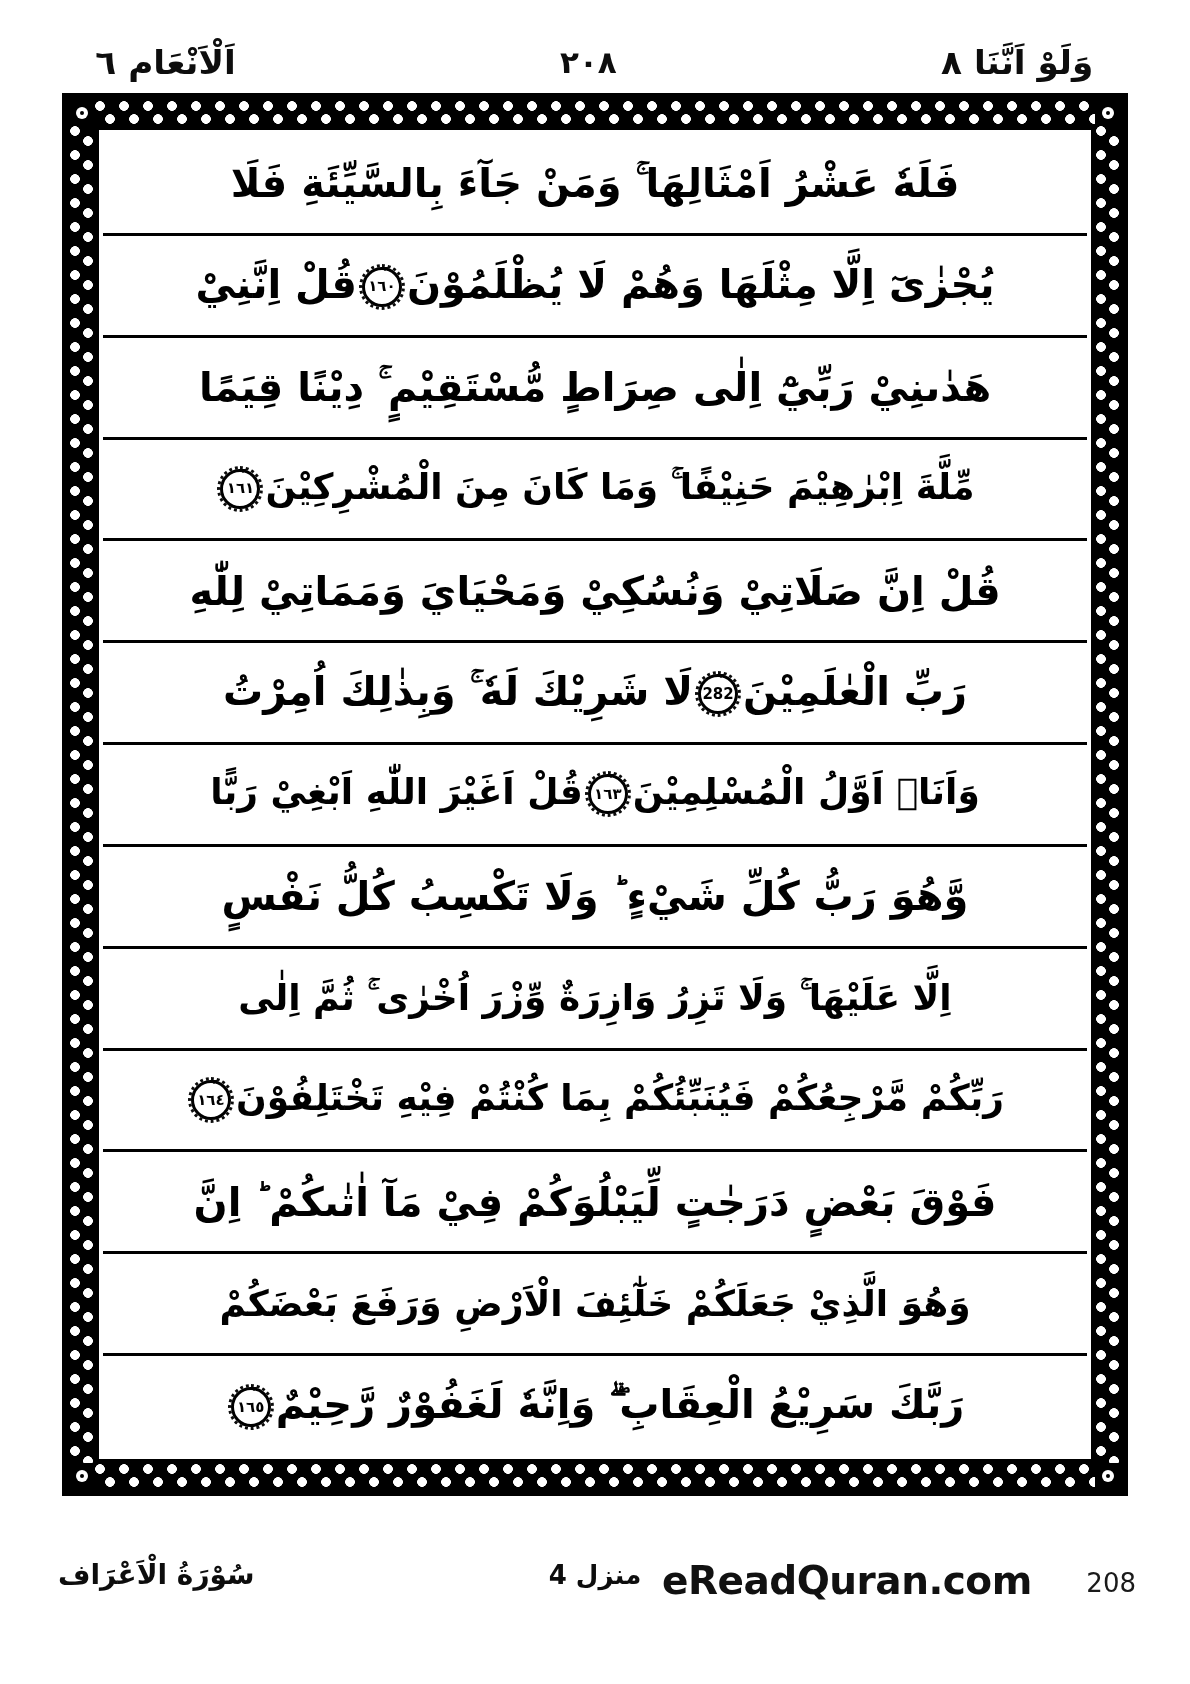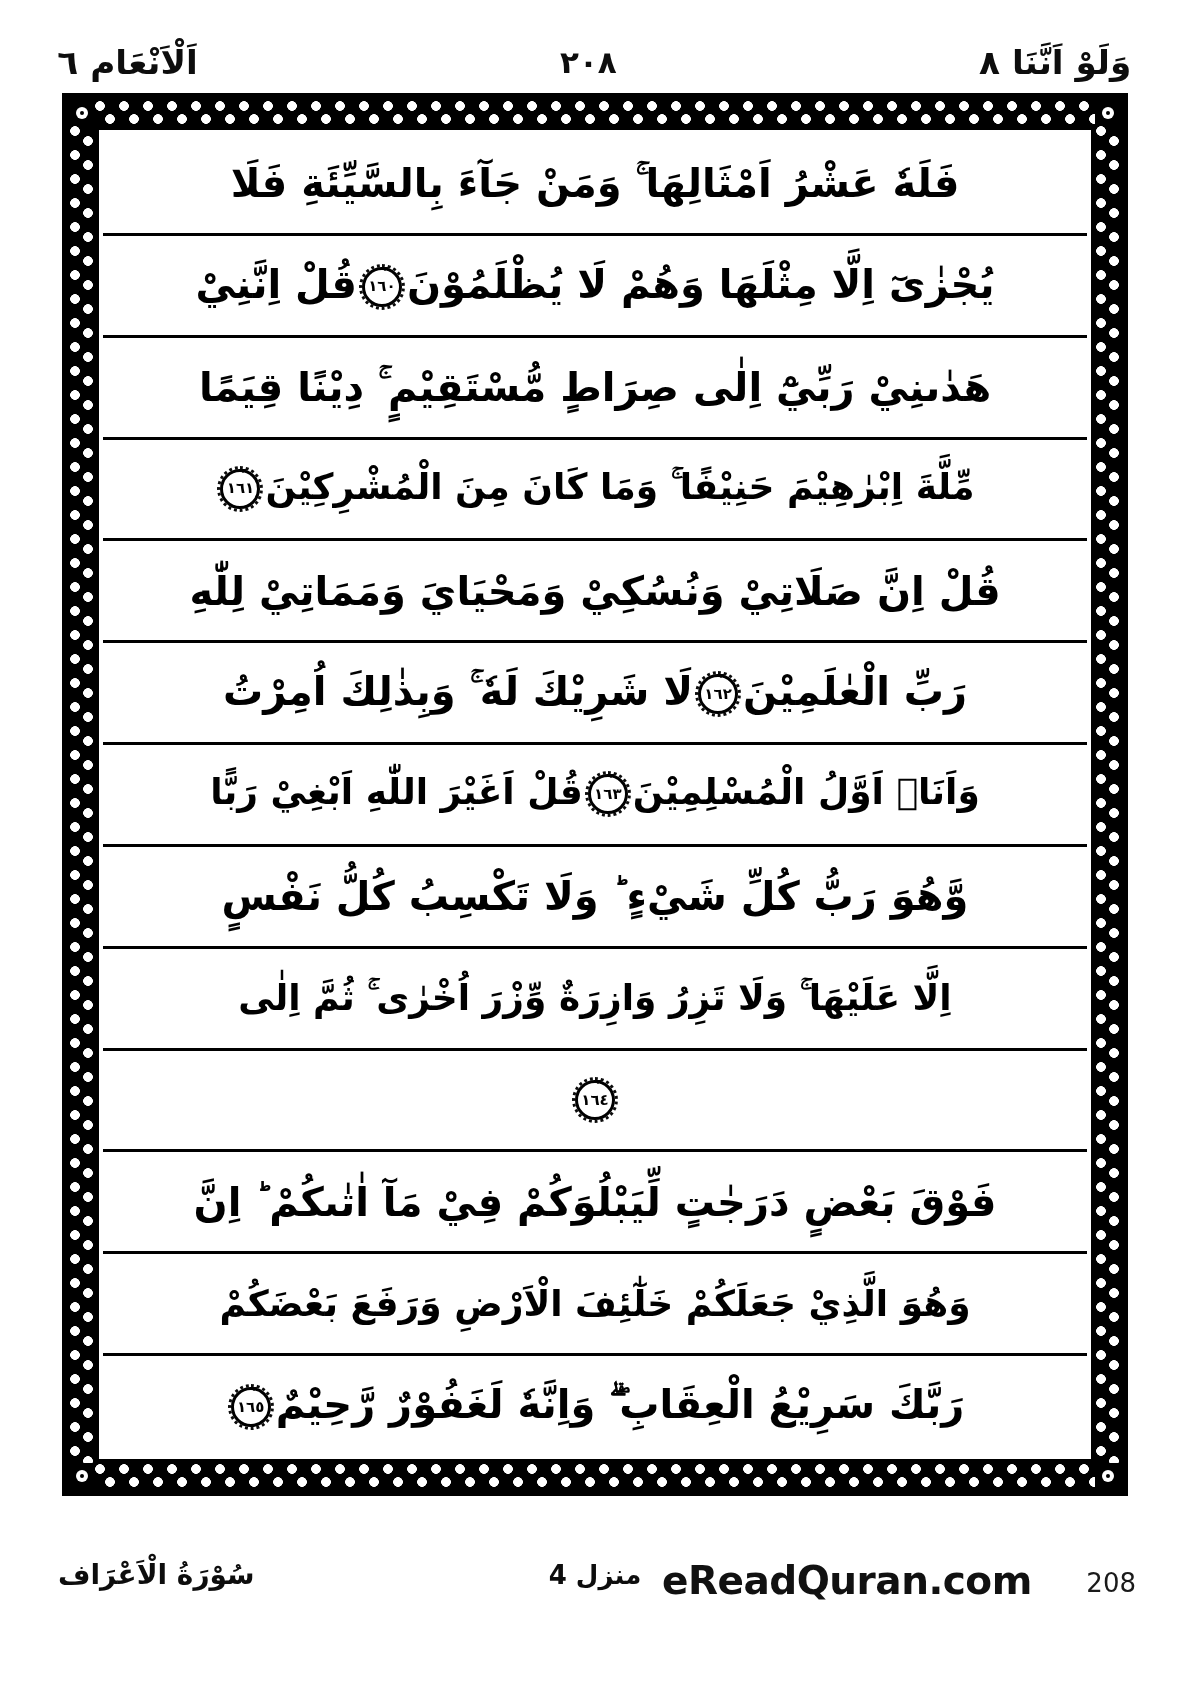--- a/index.html
+++ b/index.html
@@ -7,21 +7,21 @@
     width:1190px;height:1684px;
     background:#ffffff;
     font-family:"DejaVu Sans","Liberation Sans",sans-serif;
     position:relative;overflow:hidden;
   }
 
   
   .page-header{
     position:absolute;left:0;top:34px;width:1190px;height:56px;
     display:flex;align-items:center;justify-content:space-between;
-    padding:0 54px;box-sizing:border-box;
+    padding:0 92px;box-sizing:border-box;
   }
   .hdr-side{
     font-size:33px;font-weight:700;color:#0d0d0d;
     direction:rtl;white-space:nowrap;line-height:1;
     font-family:"DejaVu Sans","Liberation Sans",sans-serif;
     transform:scaleX(1.04);
   }
   .hdr-left{margin-left:6px;}
   .hdr-right{margin-right:8px;}
   .hdr-center{
@@ -221,41 +221,41 @@
           <span>مِّلَّةَ اِبْرٰهِيْمَ حَنِيْفًا ۚ وَمَا كَانَ مِنَ الْمُشْرِكِيْنَ</span><span class="ayah-mark"><span>١٦١</span></span>
         </div>
       </div>
 
       <div class="ayah-line">
         <div class="ayah-text">قُلْ اِنَّ صَلَاتِيْ وَنُسُكِيْ وَمَحْيَايَ وَمَمَاتِيْ لِلّٰهِ</div>
       </div>
 
       <div class="ayah-line">
         <div class="ayah-text">
-          <span>رَبِّ الْعٰلَمِيْنَ</span><span class="ayah-mark"><span>١٦٢</span></span><span>لَا شَرِيْكَ لَهٗ ۚ وَبِذٰلِكَ اُمِرْتُ</span>
+          <span>رَبِّ الْعٰلَمِيْنَ</span><span class="ayah-mark"><span>282</span></span><span>لَا شَرِيْكَ لَهٗ ۚ وَبِذٰلِكَ اُمِرْتُ</span>
         </div>
       </div>
 
       <div class="ayah-line">
         <div class="ayah-text tight">
           <span>وَاَنَا۠ اَوَّلُ الْمُسْلِمِيْنَ</span><span class="ayah-mark"><span>١٦٣</span></span><span>قُلْ اَغَيْرَ اللّٰهِ اَبْغِيْ رَبًّا</span>
         </div>
       </div>
 
       <div class="ayah-line">
         <div class="ayah-text">وَّهُوَ رَبُّ كُلِّ شَيْءٍ ؕ وَلَا تَكْسِبُ كُلُّ نَفْسٍ</div>
       </div>
 
       <div class="ayah-line">
         <div class="ayah-text tight">اِلَّا عَلَيْهَا ۚ وَلَا تَزِرُ وَازِرَةٌ وِّزْرَ اُخْرٰى ۚ ثُمَّ اِلٰى</div>
       </div>
 
       <div class="ayah-line">
         <div class="ayah-text tight">
-          <span class="ayah-mark"><span>١٦٤</span></span>
+          <span>رَبِّكُمْ مَّرْجِعُكُمْ فَيُنَبِّئُكُمْ بِمَا كُنْتُمْ فِيْهِ تَخْتَلِفُوْنَ</span><span class="ayah-mark"><span>١٦٤</span></span>
         </div>
       </div>
 
       <div class="ayah-line">
         <div class="ayah-text">فَوْقَ بَعْضٍ دَرَجٰتٍ لِّيَبْلُوَكُمْ فِيْ مَآ اٰتٰىكُمْ ؕ اِنَّ</div>
       </div>
 
       <div class="ayah-line">
         <div class="ayah-text tight">وَهُوَ الَّذِيْ جَعَلَكُمْ خَلٰٓئِفَ الْاَرْضِ وَرَفَعَ بَعْضَكُمْ</div>
       </div>

